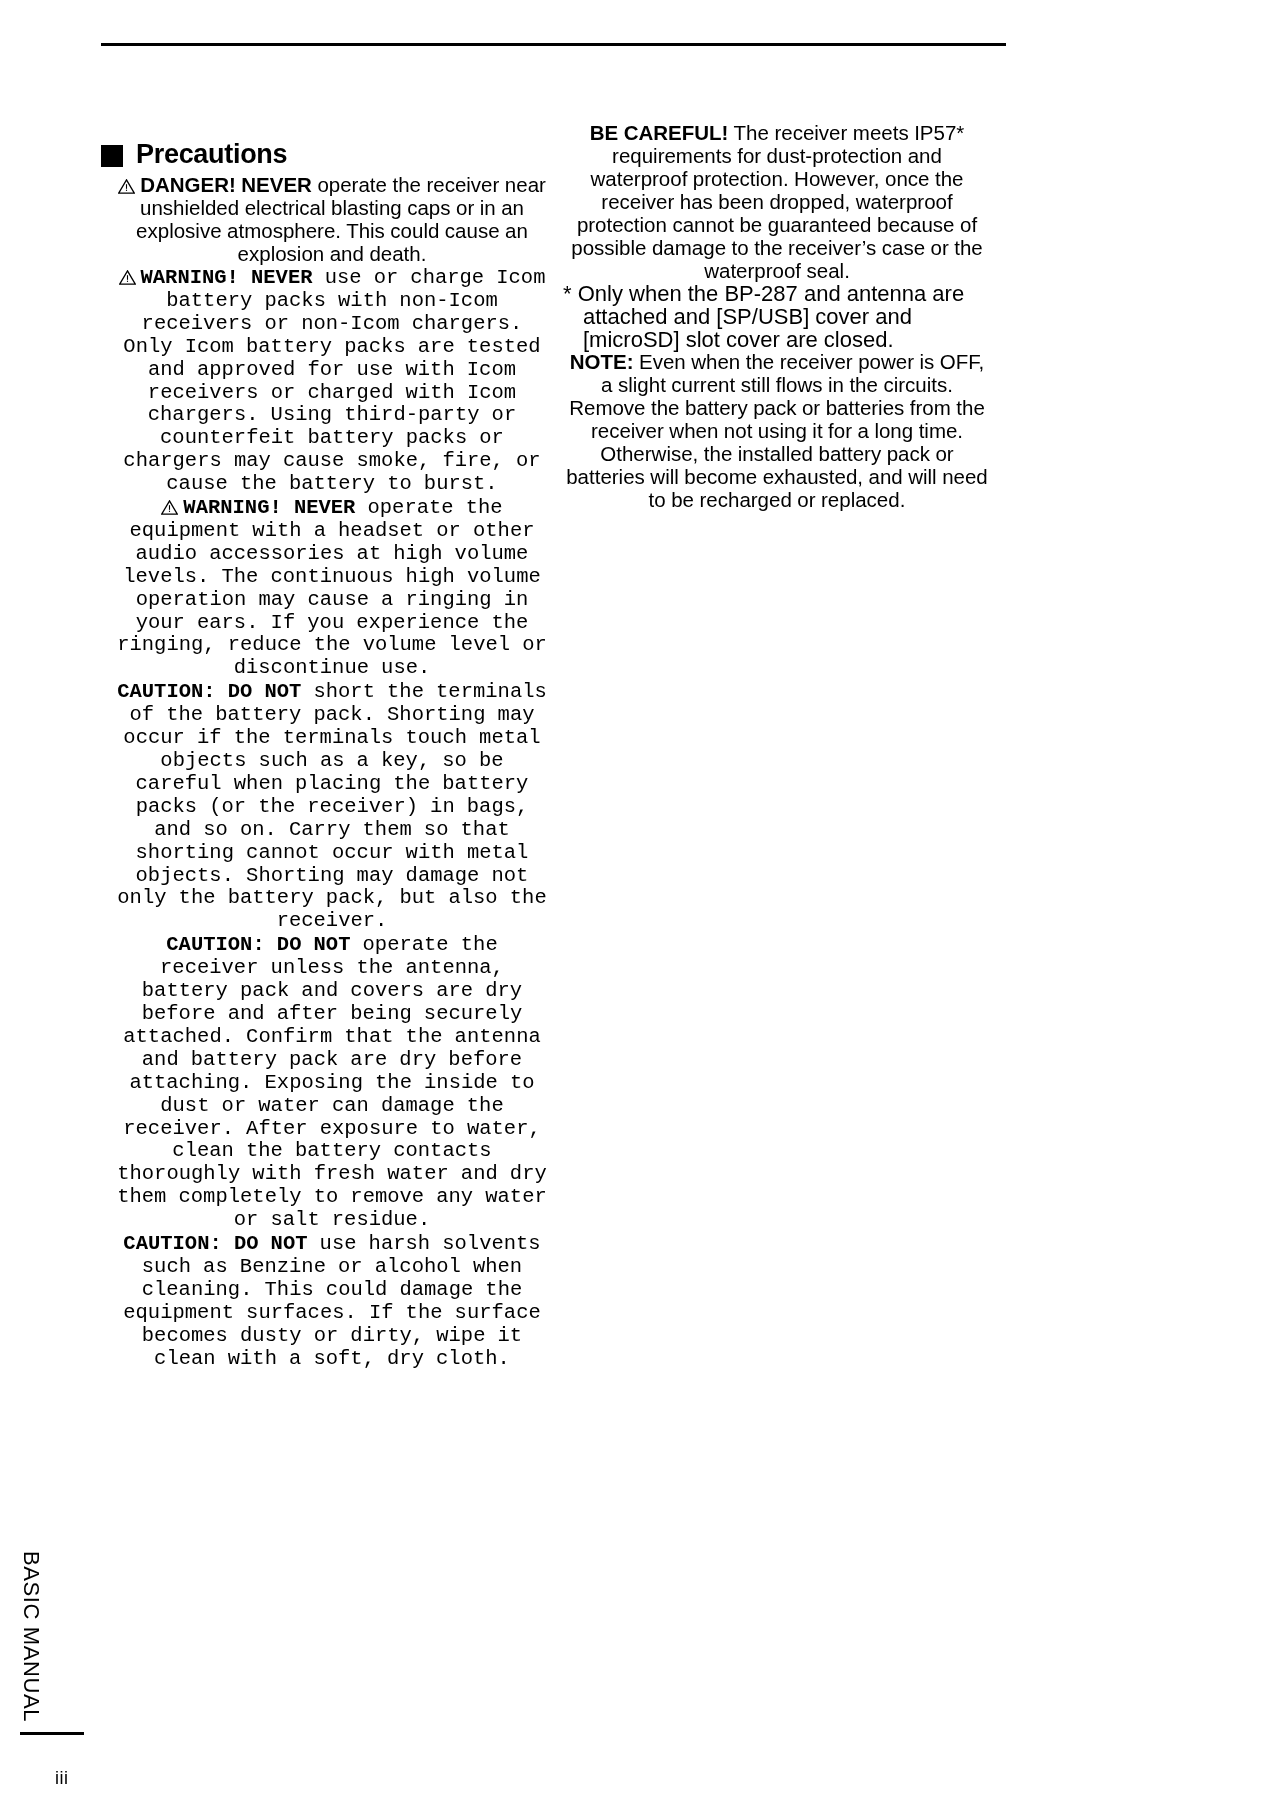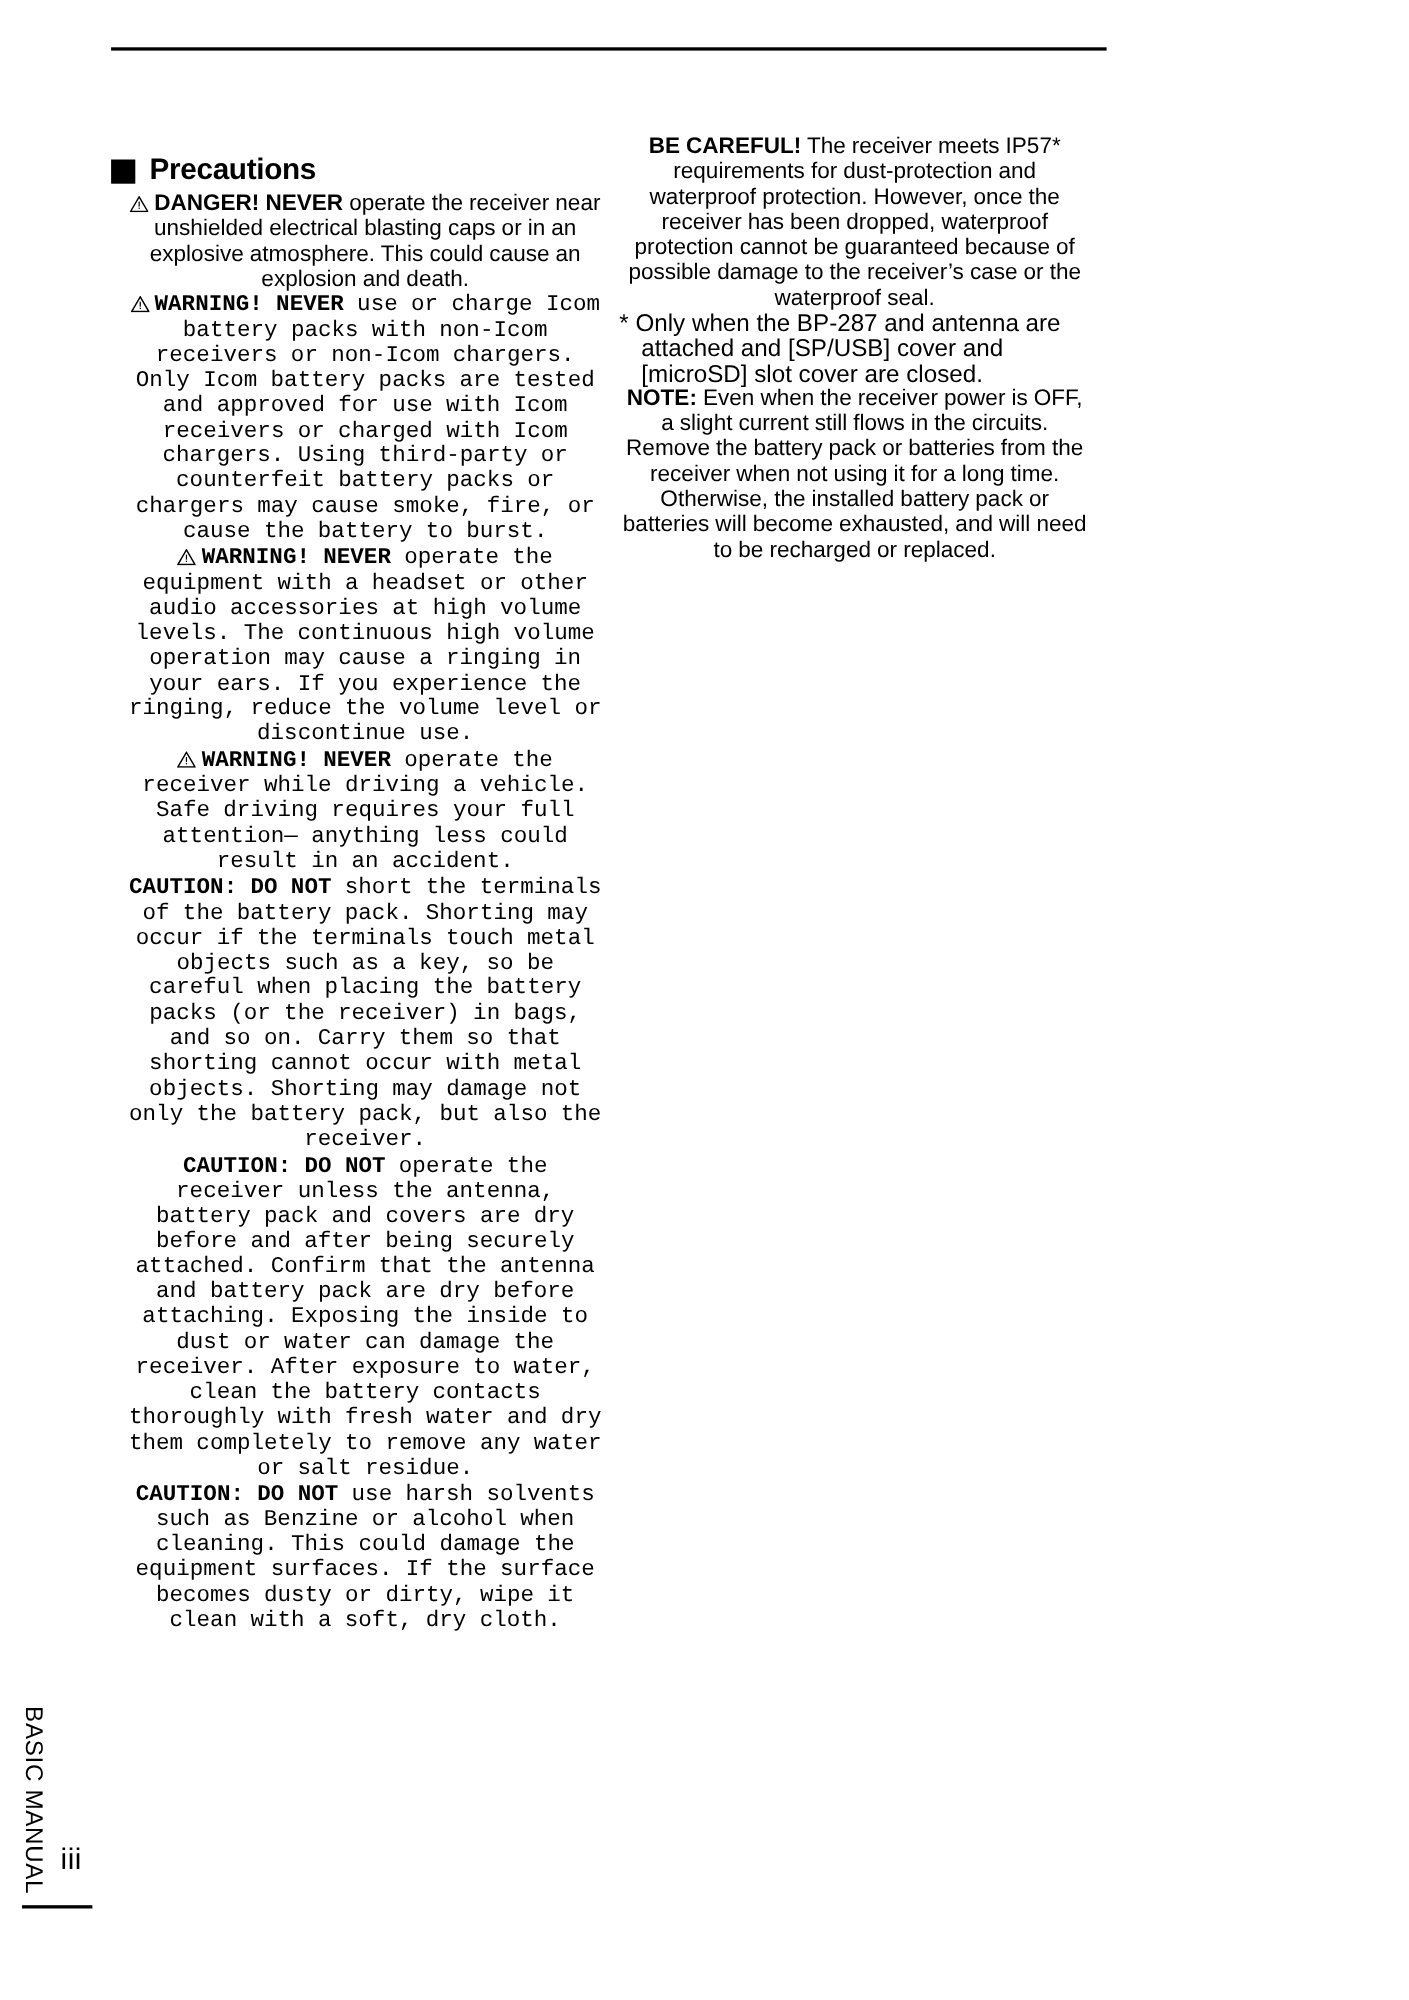--- a/index.html
+++ b/index.html
@@ -131,22 +131,22 @@
     position: absolute;
     left: 20px;
     top: 1732px;
     width: 64px;
     height: 3px;
     background: #000;
   }
   .page-number {
     position: absolute;
     left: 55px;
-    top: 1675px;
-    font-size: 27px;
+    top: 1768px;
+    font-size: 18px;
     letter-spacing: 0.5px;
   }
 </style>
 </head>
 <body>
 
 <div class="page">
 
   <div class="top-rule"></div>
 
@@ -167,25 +167,20 @@
           <p class="para"><span class="tri"><svg width="17" height="15" viewBox="0 0 17 15" aria-hidden="true">
                 <path d="M8.5 0.9 L16.3 14.2 L0.7 14.2 Z" fill="none" stroke="#000" stroke-width="1.3"></path>
                 <rect x="7.95" y="5.2" width="1.1" height="4.6" fill="#000"></rect>
                 <rect x="7.95" y="10.7" width="1.1" height="1.2" fill="#000"></rect>
               </svg></span><span class="lead">WARNING! NEVER</span><span> use or charge Icom battery packs with non-Icom receivers or non-Icom chargers. Only Icom battery packs are tested and approved for use with Icom receivers or charged with Icom chargers. Using third-party or counterfeit battery packs or chargers may cause smoke, fire, or cause the battery to burst.</span></p>
           <p class="para"><span class="tri"><svg width="17" height="15" viewBox="0 0 17 15" aria-hidden="true">
                 <path d="M8.5 0.9 L16.3 14.2 L0.7 14.2 Z" fill="none" stroke="#000" stroke-width="1.3"></path>
                 <rect x="7.95" y="5.2" width="1.1" height="4.6" fill="#000"></rect>
                 <rect x="7.95" y="10.7" width="1.1" height="1.2" fill="#000"></rect>
               </svg></span><span class="lead">WARNING! NEVER</span><span> operate the equipment with a headset or other audio accessories at high volume levels. The continuous high volume operation may cause a ringing in your ears. If you experience the ringing, reduce the volume level or discontinue use.</span></p>
-          <p class="para"><span class="tri"><svg width="17" height="15" viewBox="0 0 17 15" aria-hidden="true">
-                <path d="M8.5 0.9 L16.3 14.2 L0.7 14.2 Z" fill="none" stroke="#000" stroke-width="1.3"></path>
-                <rect x="7.95" y="5.2" width="1.1" height="4.6" fill="#000"></rect>
-                <rect x="7.95" y="10.7" width="1.1" height="1.2" fill="#000"></rect>
-              </svg></span><span class="lead">WARNING! NEVER</span><span> operate the receiver while driving a vehicle. Safe driving requires your full attention— anything less could result in an accident.</span></p>
           <p class="para"><span class="lead">CAUTION: DO NOT</span><span> short the terminals of the battery pack. Shorting may occur if the terminals touch metal objects such as a key, so be careful when placing the battery packs (or the receiver) in bags, and so on. Carry them so that shorting cannot occur with metal objects. Shorting may damage not only the battery pack, but also the receiver.</span></p>
           <p class="para"><span class="lead">CAUTION: DO NOT</span><span> operate the receiver unless the antenna, battery pack and covers are dry before and after being securely attached. Confirm that the antenna and battery pack are dry before attaching. Exposing the inside to dust or water can damage the receiver. After exposure to water, clean the battery contacts thoroughly with fresh water and dry them completely to remove any water or salt residue.</span></p>
           <p class="para"><span class="lead">CAUTION: DO NOT</span><span> use harsh solvents such as Benzine or alcohol when cleaning. This could damage the equipment surfaces. If the surface becomes dusty or dirty, wipe it clean with a soft, dry cloth.</span></p>
         </div>
       <div class="col col-right" id="right-col">
           <p class="para"><span class="lead">BE CAREFUL!</span><span> The receiver meets IP57* requirements for dust-protection and waterproof protection. However, once the receiver has been dropped, waterproof protection cannot be guaranteed because of possible damage to the receiver’s case or the waterproof seal.</span></p>
           <p class="footnote"><span>* Only when the BP-287 and antenna are attached and [SP/USB] cover and [microSD] slot cover are closed.</span></p>
           <p class="para"><span class="lead">NOTE:</span><span> Even when the receiver power is OFF, a slight current still flows in the circuits. Remove the battery pack or batteries from the receiver when not using it for a long time. Otherwise, the installed battery pack or batteries will become exhausted, and will need to be recharged or replaced.</span></p>
         </div>
     </div>

